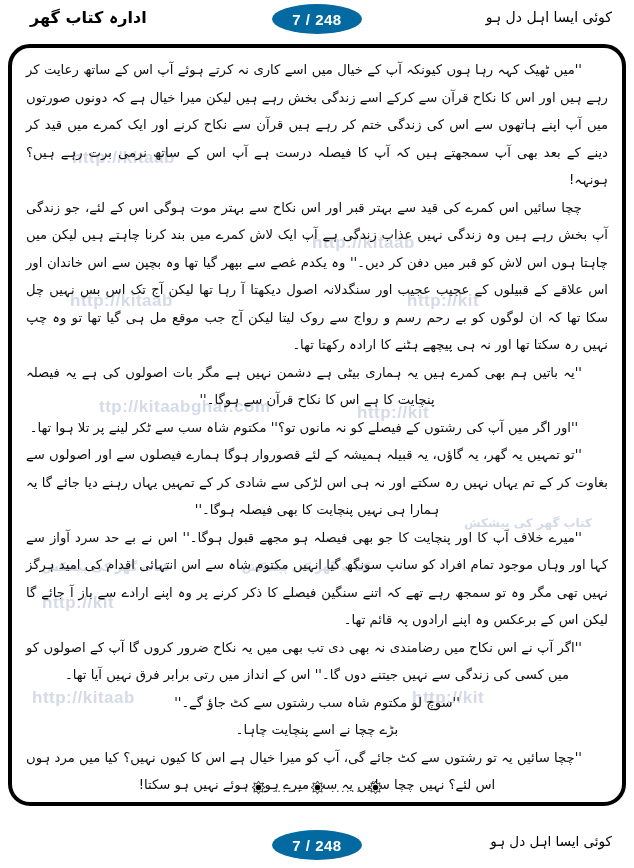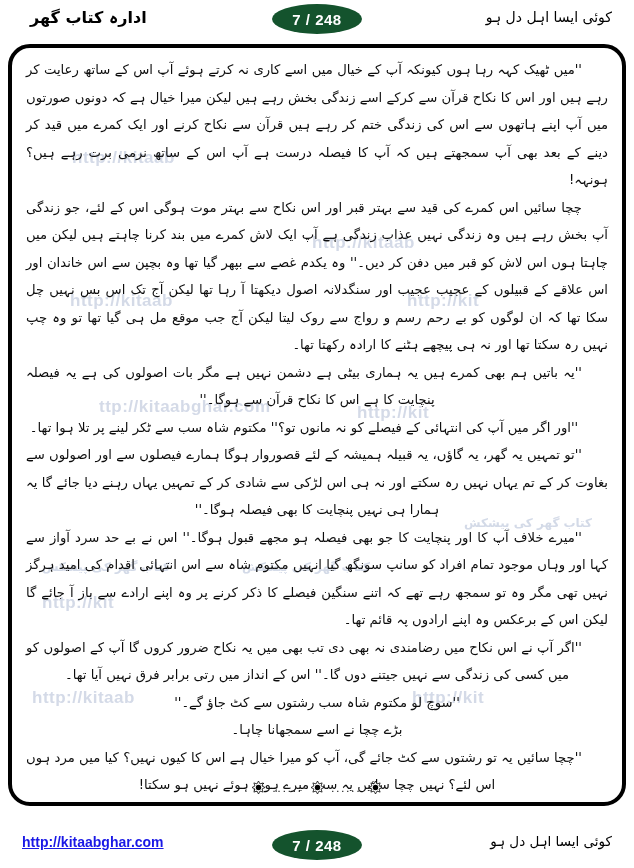--- a/index.html
+++ b/index.html
@@ -50,21 +50,21 @@
     direction: rtl;
     font-family: "DejaVu Sans", "Liberation Sans", sans-serif;
   }
   .pagebadge {
     position: absolute;
     left: 50%;
     transform: translateX(-50%);
     top: 4px;
     width: 90px;
     height: 30px;
-    background: #14532d;
+    background: #0369a1;
     border-radius: 50%;
     color: #ffffff;
     font-size: 15px;
     font-weight: bold;
     display: flex;
     align-items: center;
     justify-content: center;
     letter-spacing: 0.5px;
   }
   .pagebadge.footer-badge {
@@ -221,26 +221,26 @@
       <div class="wm" style="left:400px; top:640px;">http://kit</div>
       <div class="wm-urdu" style="right:30px; top:468px;">کتاب گھر کی پیشکش</div>
       <div class="wm-urdu" style="left:30px; top:512px;">کتاب گھر کی پیشکش</div>
       <div class="wm-urdu" style="left:230px; top:512px;">کتاب گھر کی پیشکش</div>
     </div>
 
     <div class="content">
       <p class="para jstart indent">''میں ٹھیک کہہ رہا ہوں کیونکہ آپ کے خیال میں اسے کاری نہ کرتے ہوئے آپ اس کے ساتھ رعایت کر رہے ہیں اور اس کا نکاح قرآن سے کرکے اسے زندگی بخش رہے ہیں لیکن میرا خیال ہے کہ دونوں صورتوں میں آپ اپنے ہاتھوں سے اس کی زندگی ختم کر رہے ہیں قرآن سے نکاح کرنے اور ایک کمرے میں قید کر دینے کے بعد بھی آپ سمجھتے ہیں کہ آپ کا فیصلہ درست ہے آپ اس کے ساتھ نرمی برت رہے ہیں؟ ہونہہ!</p>
       <p class="para jstart indent">چچا سائیں اس کمرے کی قید سے بہتر قبر اور اس نکاح سے بہتر موت ہوگی اس کے لئے، جو زندگی آپ بخش رہے ہیں وہ زندگی نہیں عذاب زندگی ہے آپ ایک لاش کمرے میں بند کرنا چاہتے ہیں لیکن میں چاہتا ہوں اس لاش کو قبر میں دفن کر دیں۔'' وہ یکدم غصے سے بپھر گیا تھا وہ بچپن سے اس خاندان اور اس علاقے کے قبیلوں کے عجیب عجیب اور سنگدلانہ اصول دیکھتا آ رہا تھا لیکن آج تک اس بس نہیں چل سکا تھا کہ ان لوگوں کو بے رحم رسم و رواج سے روک لیتا لیکن آج جب موقع مل ہی گیا تھا تو وہ چپ نہیں رہ سکتا تھا اور نہ ہی پیچھے ہٹنے کا ارادہ رکھتا تھا۔</p>
       <p class="para jcenter indent">''یہ باتیں ہم بھی کمرے ہیں یہ ہماری بیٹی ہے دشمن نہیں ہے مگر بات اصولوں کی ہے یہ فیصلہ پنچایت کا ہے اس کا نکاح قرآن سے ہوگا۔''</p>
-      <p class="para jcenter indent">''اور اگر میں آپ کی انتہائی کے فیصلے کو نہ مانوں تو؟'' مکتوم شاہ سب سے ٹکر لینے پر تلا ہوا تھا۔</p>
+      <p class="para jcenter indent">''اور اگر میں آپ کی رشتوں کے فیصلے کو نہ مانوں تو؟'' مکتوم شاہ سب سے ٹکر لینے پر تلا ہوا تھا۔</p>
       <p class="para jcenter indent">''تو تمہیں یہ گھر، یہ گاؤں، یہ قبیلہ ہمیشہ کے لئے قصوروار ہوگا ہمارے فیصلوں سے اور اصولوں سے بغاوت کر کے تم یہاں نہیں رہ سکتے اور نہ ہی اس لڑکی سے شادی کر کے تمہیں یہاں رہنے دیا جائے گا یہ ہمارا ہی نہیں پنچایت کا بھی فیصلہ ہوگا۔''</p>
       <p class="para jstart indent">''میرے خلاف آپ کا اور پنچایت کا جو بھی فیصلہ ہو مجھے قبول ہوگا۔'' اس نے بے حد سرد آواز سے کہا اور وہاں موجود تمام افراد کو سانپ سونگھ گیا انہیں مکتوم شاہ سے اس انتہائی اقدام کی امید ہرگز نہیں تھی مگر وہ تو سمجھ رہے تھے کہ اتنے سنگین فیصلے کا ذکر کرنے پر وہ اپنے ارادے سے باز آ جائے گا لیکن اس کے برعکس وہ اپنے ارادوں پہ قائم تھا۔</p>
       <p class="para jcenter indent">''اگر آپ نے اس نکاح میں رضامندی نہ بھی دی تب بھی میں یہ نکاح ضرور کروں گا آپ کے اصولوں کو میں کسی کی زندگی سے نہیں جیتنے دوں گا۔'' اس کے انداز میں رتی برابر فرق نہیں آیا تھا۔</p>
       <p class="para jcenter" style="text-align:center;">''سوچ لو مکتوم شاہ سب رشتوں سے کٹ جاؤ گے۔''</p>
-      <p class="para jcenter" style="text-align:center;">بڑے چچا نے اسے سمجھانا چاہا۔</p>
+      <p class="para jcenter" style="text-align:center;">بڑے چچا نے اسے پنچایت چاہا۔</p>
       <p class="para jcenter indent">''چچا سائیں یہ تو رشتوں سے کٹ جائے گی، آپ کو میرا خیال ہے اس کا کیوں نہیں؟ کیا میں مرد ہوں اس لئے؟ نہیں چچا سائیں یہ سب میرے ہوتے ہوئے نہیں ہو سکتا!</p>
       <p class="para jcenter indent">پیر سائیں آپ کیوں چپ ہیں کچھ بولتے نہیں؟ اگر یہ آپ سب کی نظروں میں قصوروار ہے تو اسے قتل کر دیجئے، کاری کر ڈالئے لیکن یوں قرآن سے نکاح کرنا کس حدیث میں لکھا ہے؟ یہ لیجئے قرآن پاک پڑھئے اگر اس میں کسی عورت کا نکاح قرآن سے طے پانا لکھا ہوا ہو تو میں آپ کو نہیں روکوں گا کر دیجئے گا نکاح ....لیکن اس سے پہلے مجھے اس فرسودہ اور ظالمانہ فیصلے کا کوئی ٹھوس وجود اور ثبوت دیجئے یہ قاضی صاحب بیٹھے ہیں یہ مجھے اس بات کے لئے قائل کر لیں تو میں پیچھے ہٹ جاؤں گا بتائیے قاضی صاحب بتائیے اسلام میں یہ سب جائز ہے؟ اگر ہے تو کونسی حدیث میں لکھا ہے بتائیے مجھے ....''</p>
     </div>
 
     <div class="ornament">
       <svg class="orn-star" viewBox="0 0 24 24">
         <path d="M12 0 L14.8 5.4 L20.5 3.5 L18.6 9.2 L24 12 L18.6 14.8 L20.5 20.5 L14.8 18.6 L12 24 L9.2 18.6 L3.5 20.5 L5.4 14.8 L0 12 L5.4 9.2 L3.5 3.5 L9.2 5.4 Z" fill="#ffffff" stroke="#000000" stroke-width="1.4"></path>
         <circle cx="12" cy="12" r="5" fill="#000000"></circle>
       </svg>
       <span class="orn-dots">......</span>
@@ -250,18 +250,17 @@
       </svg>
       <span class="orn-dots">......</span>
       <svg class="orn-star" viewBox="0 0 24 24">
         <path d="M12 0 L14.8 5.4 L20.5 3.5 L18.6 9.2 L24 12 L18.6 14.8 L20.5 20.5 L14.8 18.6 L12 24 L9.2 18.6 L3.5 20.5 L5.4 14.8 L0 12 L5.4 9.2 L3.5 3.5 L9.2 5.4 Z" fill="#ffffff" stroke="#000000" stroke-width="1.4"></path>
         <circle cx="12" cy="12" r="5" fill="#000000"></circle>
       </svg>
     </div>
   </div>
 
   <div class="footer">
-    <a class="ftr-url" href="#">http://kitaabghar.com</a>
     <div class="pagebadge footer-badge" style="top:4px;">7 / 248</div>
     <div class="ftr-right">کوئی ایسا اہل دل ہو</div>
   </div>
 
 </div>
 
 </body></html>

